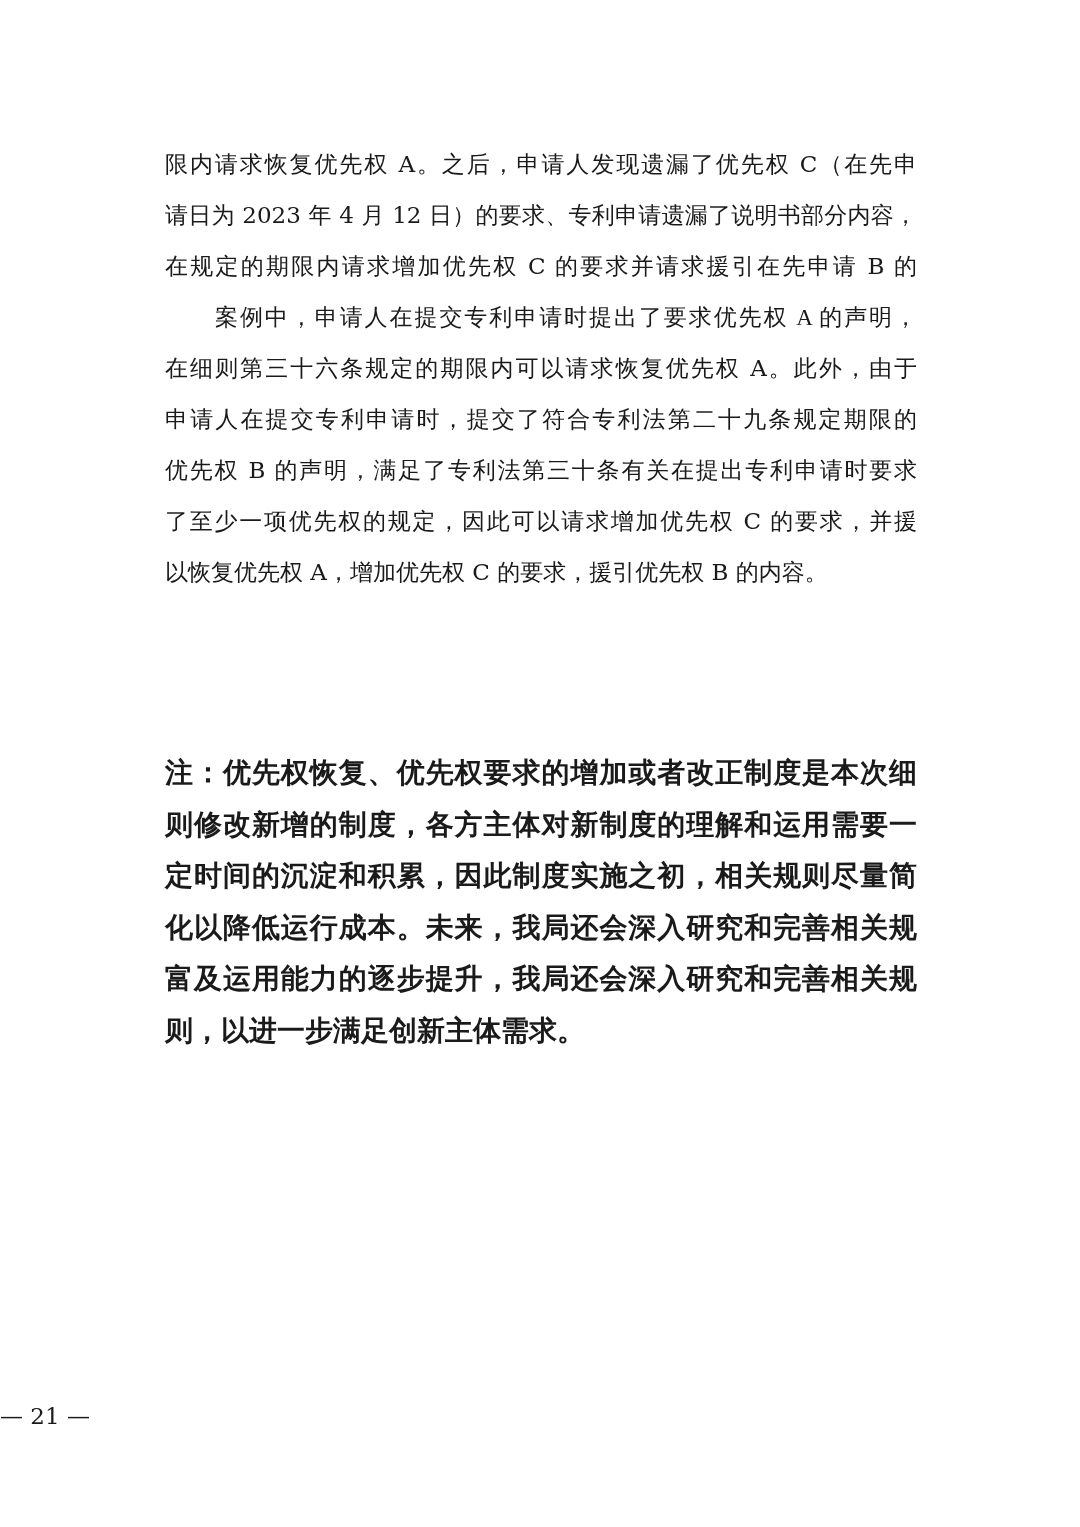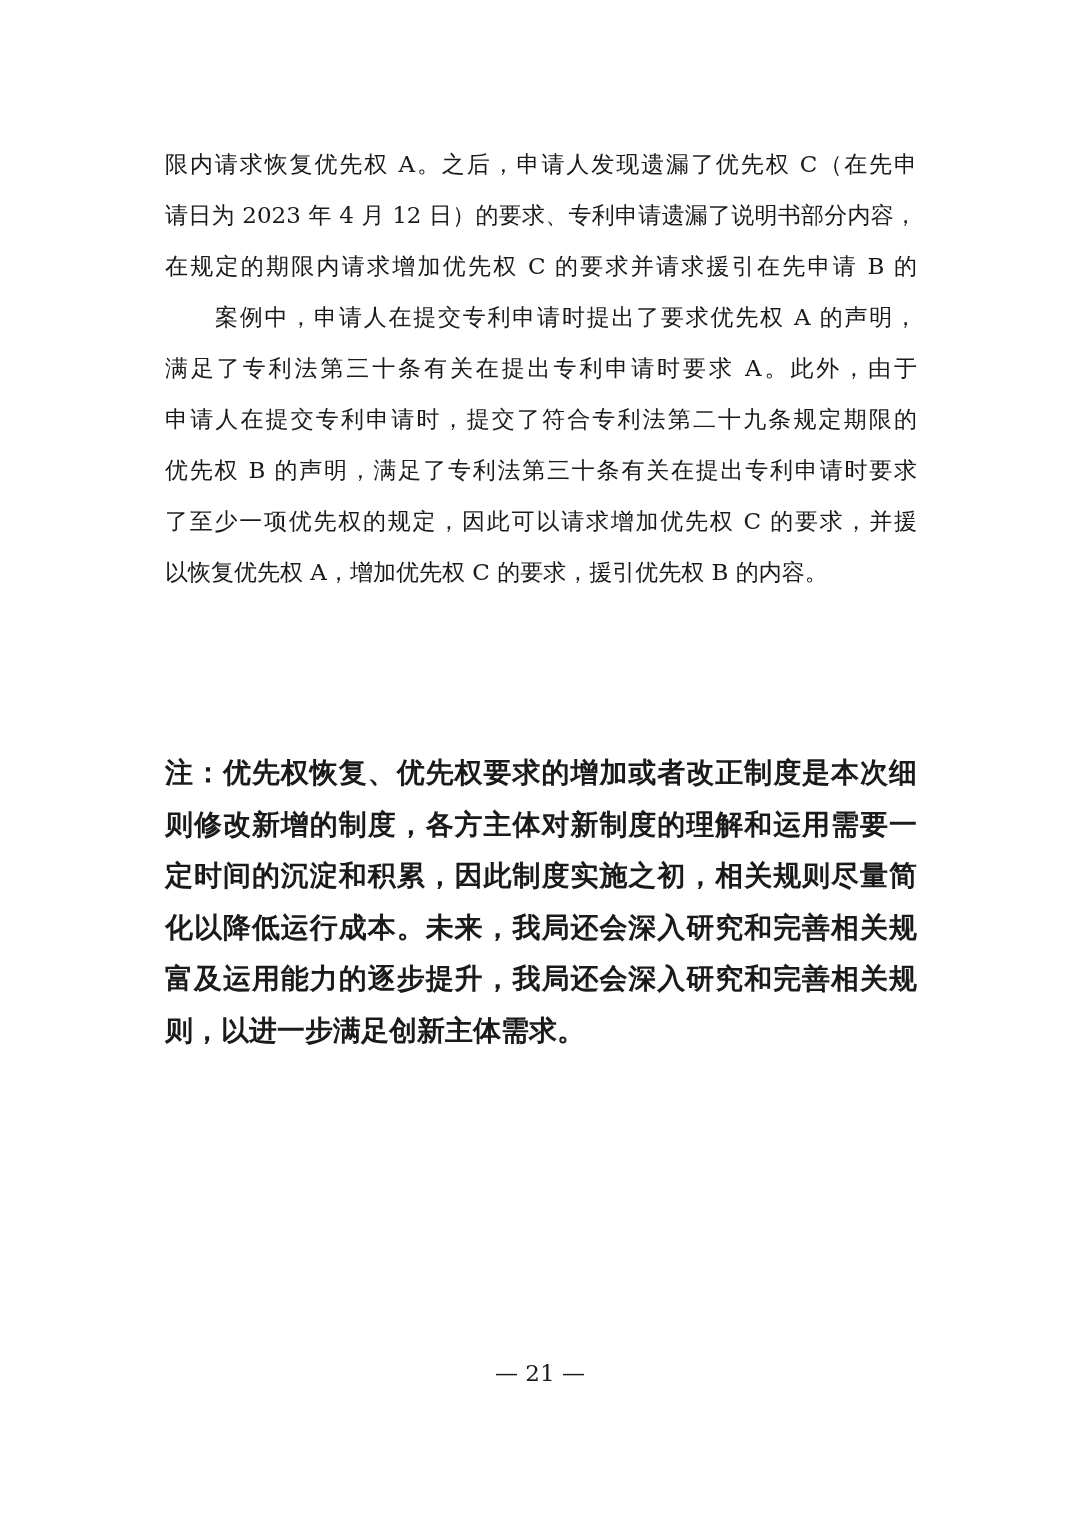--- a/index.html
+++ b/index.html
@@ -35,20 +35,21 @@
       white-space: nowrap;
       text-align: justify;
       text-align-last: justify;
       letter-spacing: 0;
     }
     .line.last {
       text-align-last: left;
     }
     .indent {
       padding-left: 50px;
+      font-family: Liberation Serif, serif;
     }
     .block2 {
       position: absolute;
       left: 165px;
       top: 747px;
       width: 752px;
     }
     .note-line {
       display: block;
       height: 51.5px;
@@ -60,41 +61,40 @@
       text-align-last: justify;
       font-weight: bold;
     }
     .note-line.last {
       text-align-last: left;
     }
     .page-number {
       position: absolute;
       left: 0;
       width: 1080px;
-      top: 1358px;
-      text-align: center;
+      top: 1401px;
       font-size: 23px;
       line-height: 30px;
       font-family: "DejaVu Serif", "Liberation Serif", serif;
     }
   </style>
 </head>
 <body>
 
 <div class="page">
 
   <div class="block1">
     <div>
       <span class="line">限内请求恢复优先权 A。之后，申请人发现遗漏了优先权 C（在先申</span>
       <span class="line">请日为 2023 年 4 月 12 日）的要求、专利申请遗漏了说明书部分内容，</span>
       <span class="line">在规定的期限内请求增加优先权 C 的要求并请求援引在先申请 B 的</span>
     </div>
     <div>
       <span class="line indent">案例中，申请人在提交专利申请时提出了要求优先权 A 的声明，</span>
-      <span class="line">满足了专利法第三十条有关在提出专利申请时要求 A。此外，由于</span>
+      <span class="line">在细则第三十六条规定的期限内可以请求恢复优先权 A。此外，由于</span>
       <span class="line">申请人在提交专利申请时，提交了符合专利法第二十九条规定期限的</span>
       <span class="line">优先权 B 的声明，满足了专利法第三十条有关在提出专利申请时要求</span>
       <span class="line">了至少一项优先权的规定，因此可以请求增加优先权 C 的要求，并援</span>
       <span class="line last">以恢复优先权 A，增加优先权 C 的要求，援引优先权 B 的内容。</span>
     </div>
   </div>
 
   <div class="block2">
     <span class="note-line">注：优先权恢复、优先权要求的增加或者改正制度是本次细</span>
     <span class="note-line">则修改新增的制度，各方主体对新制度的理解和运用需要一</span>

